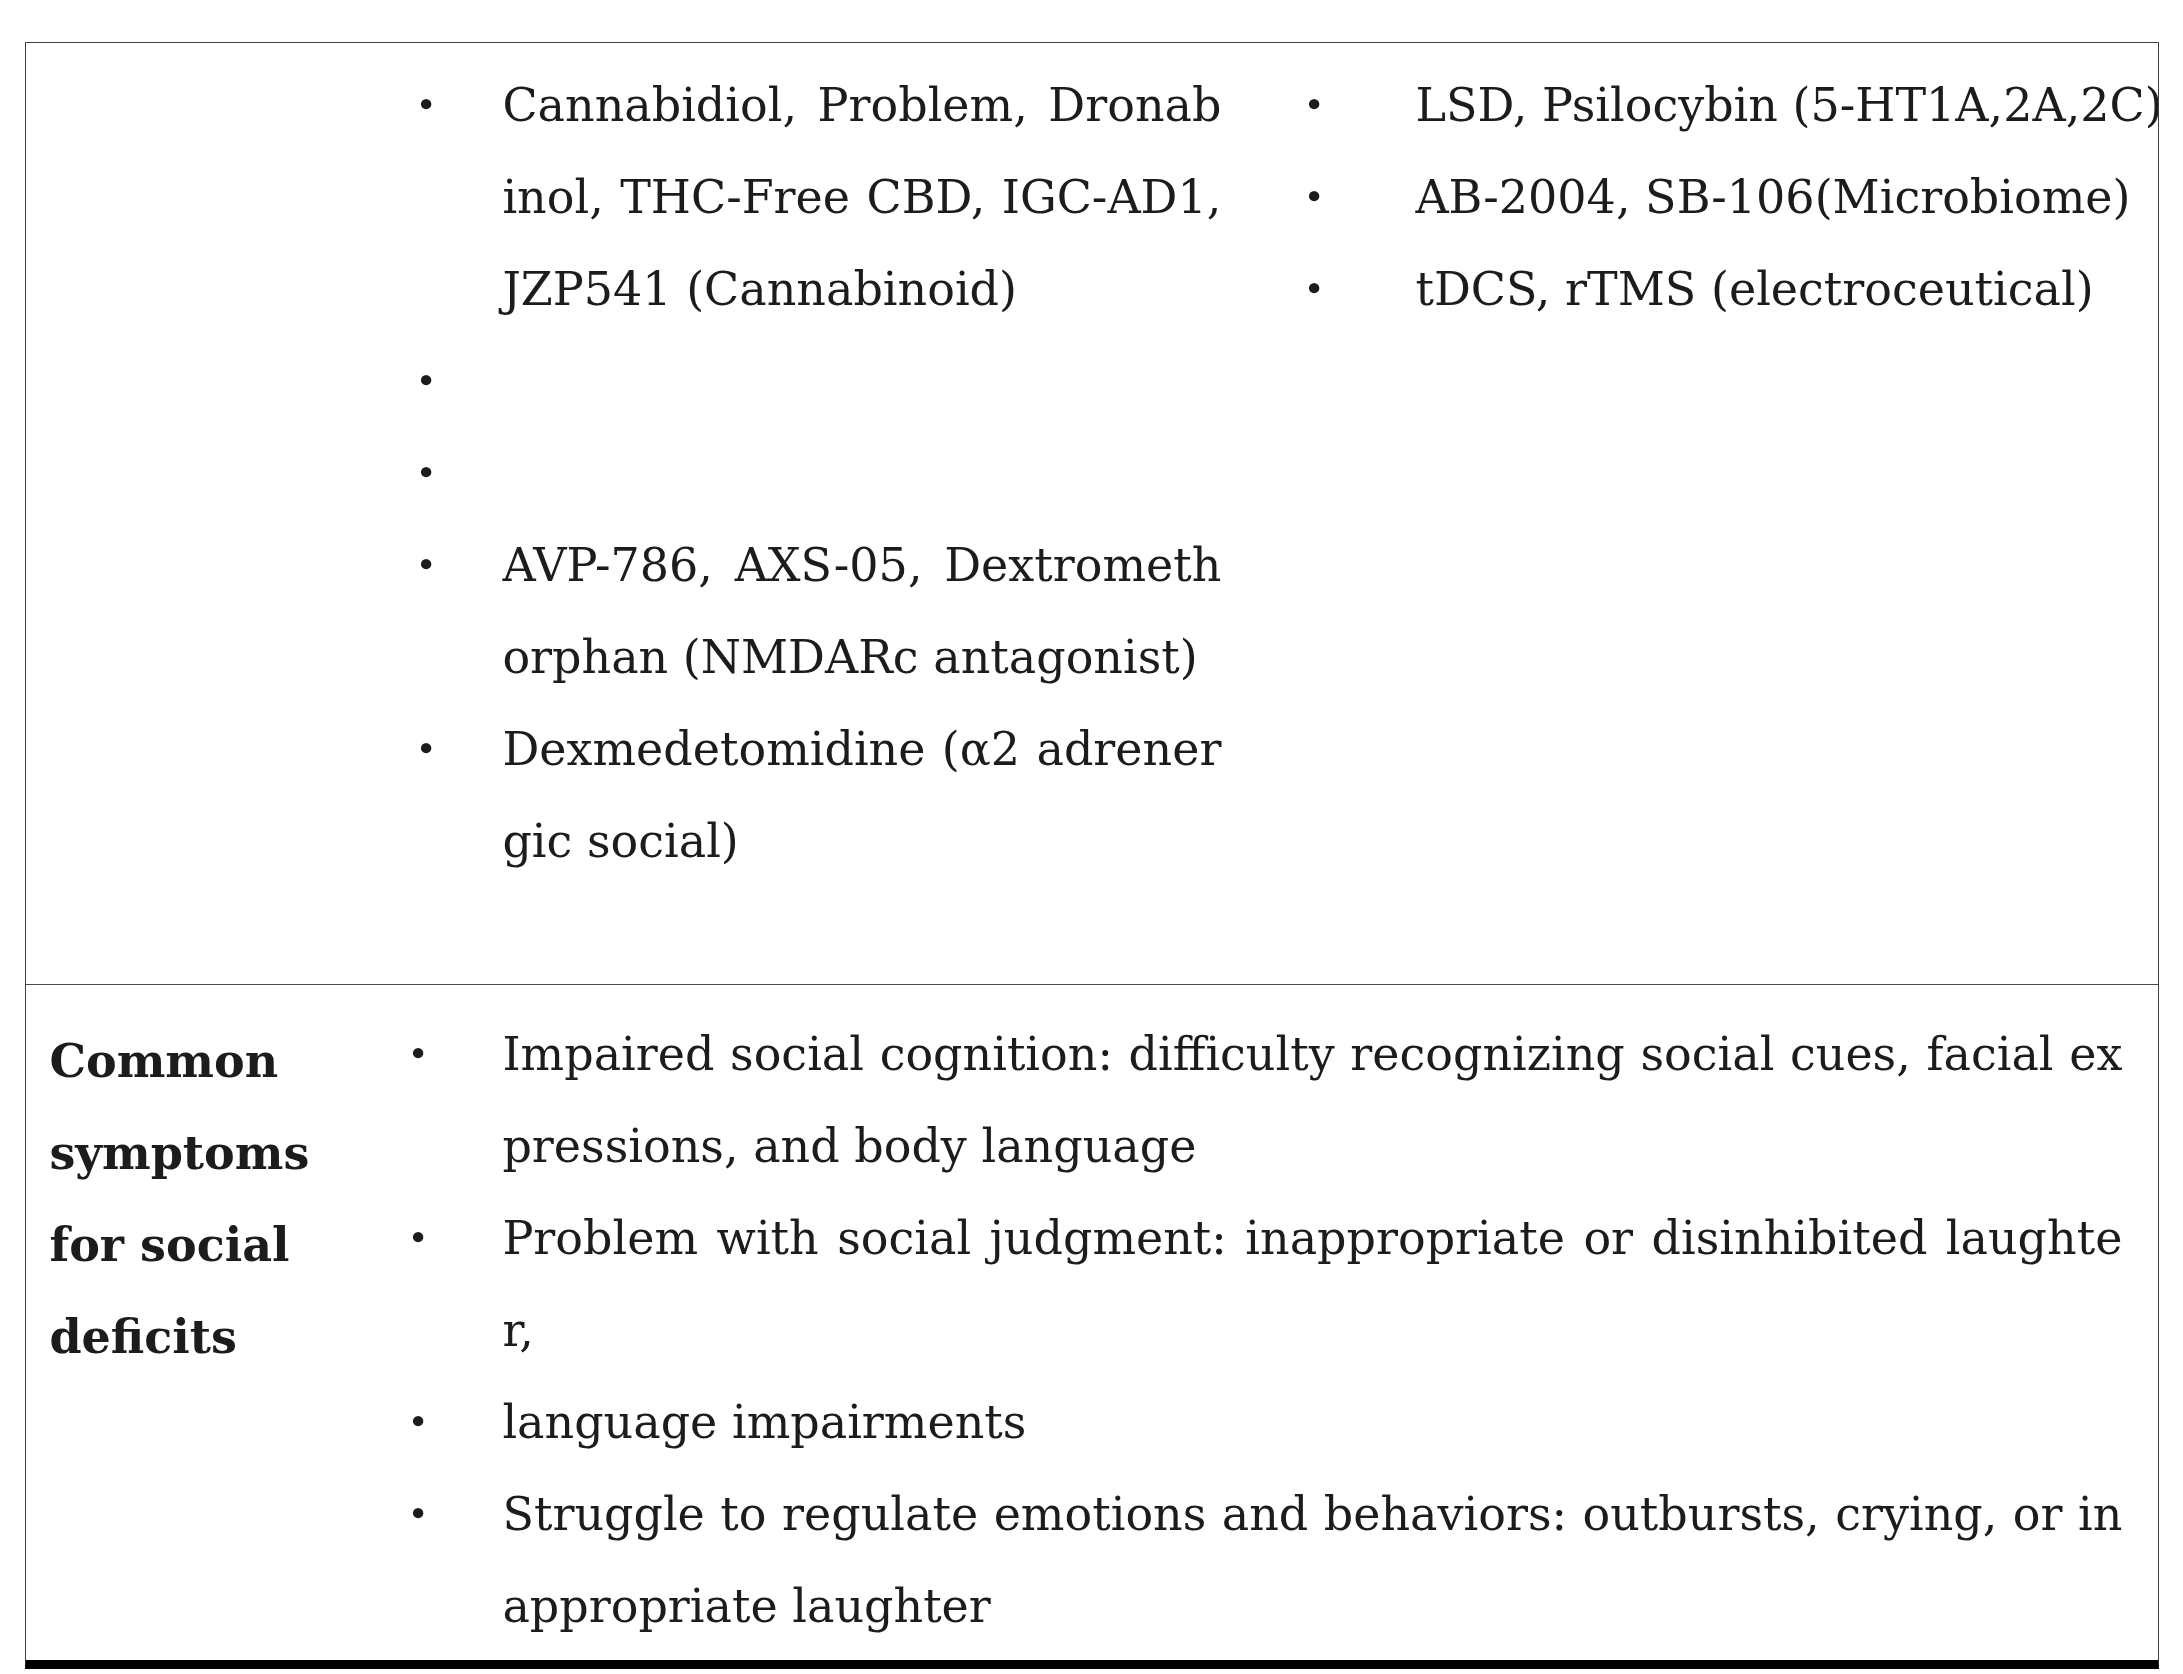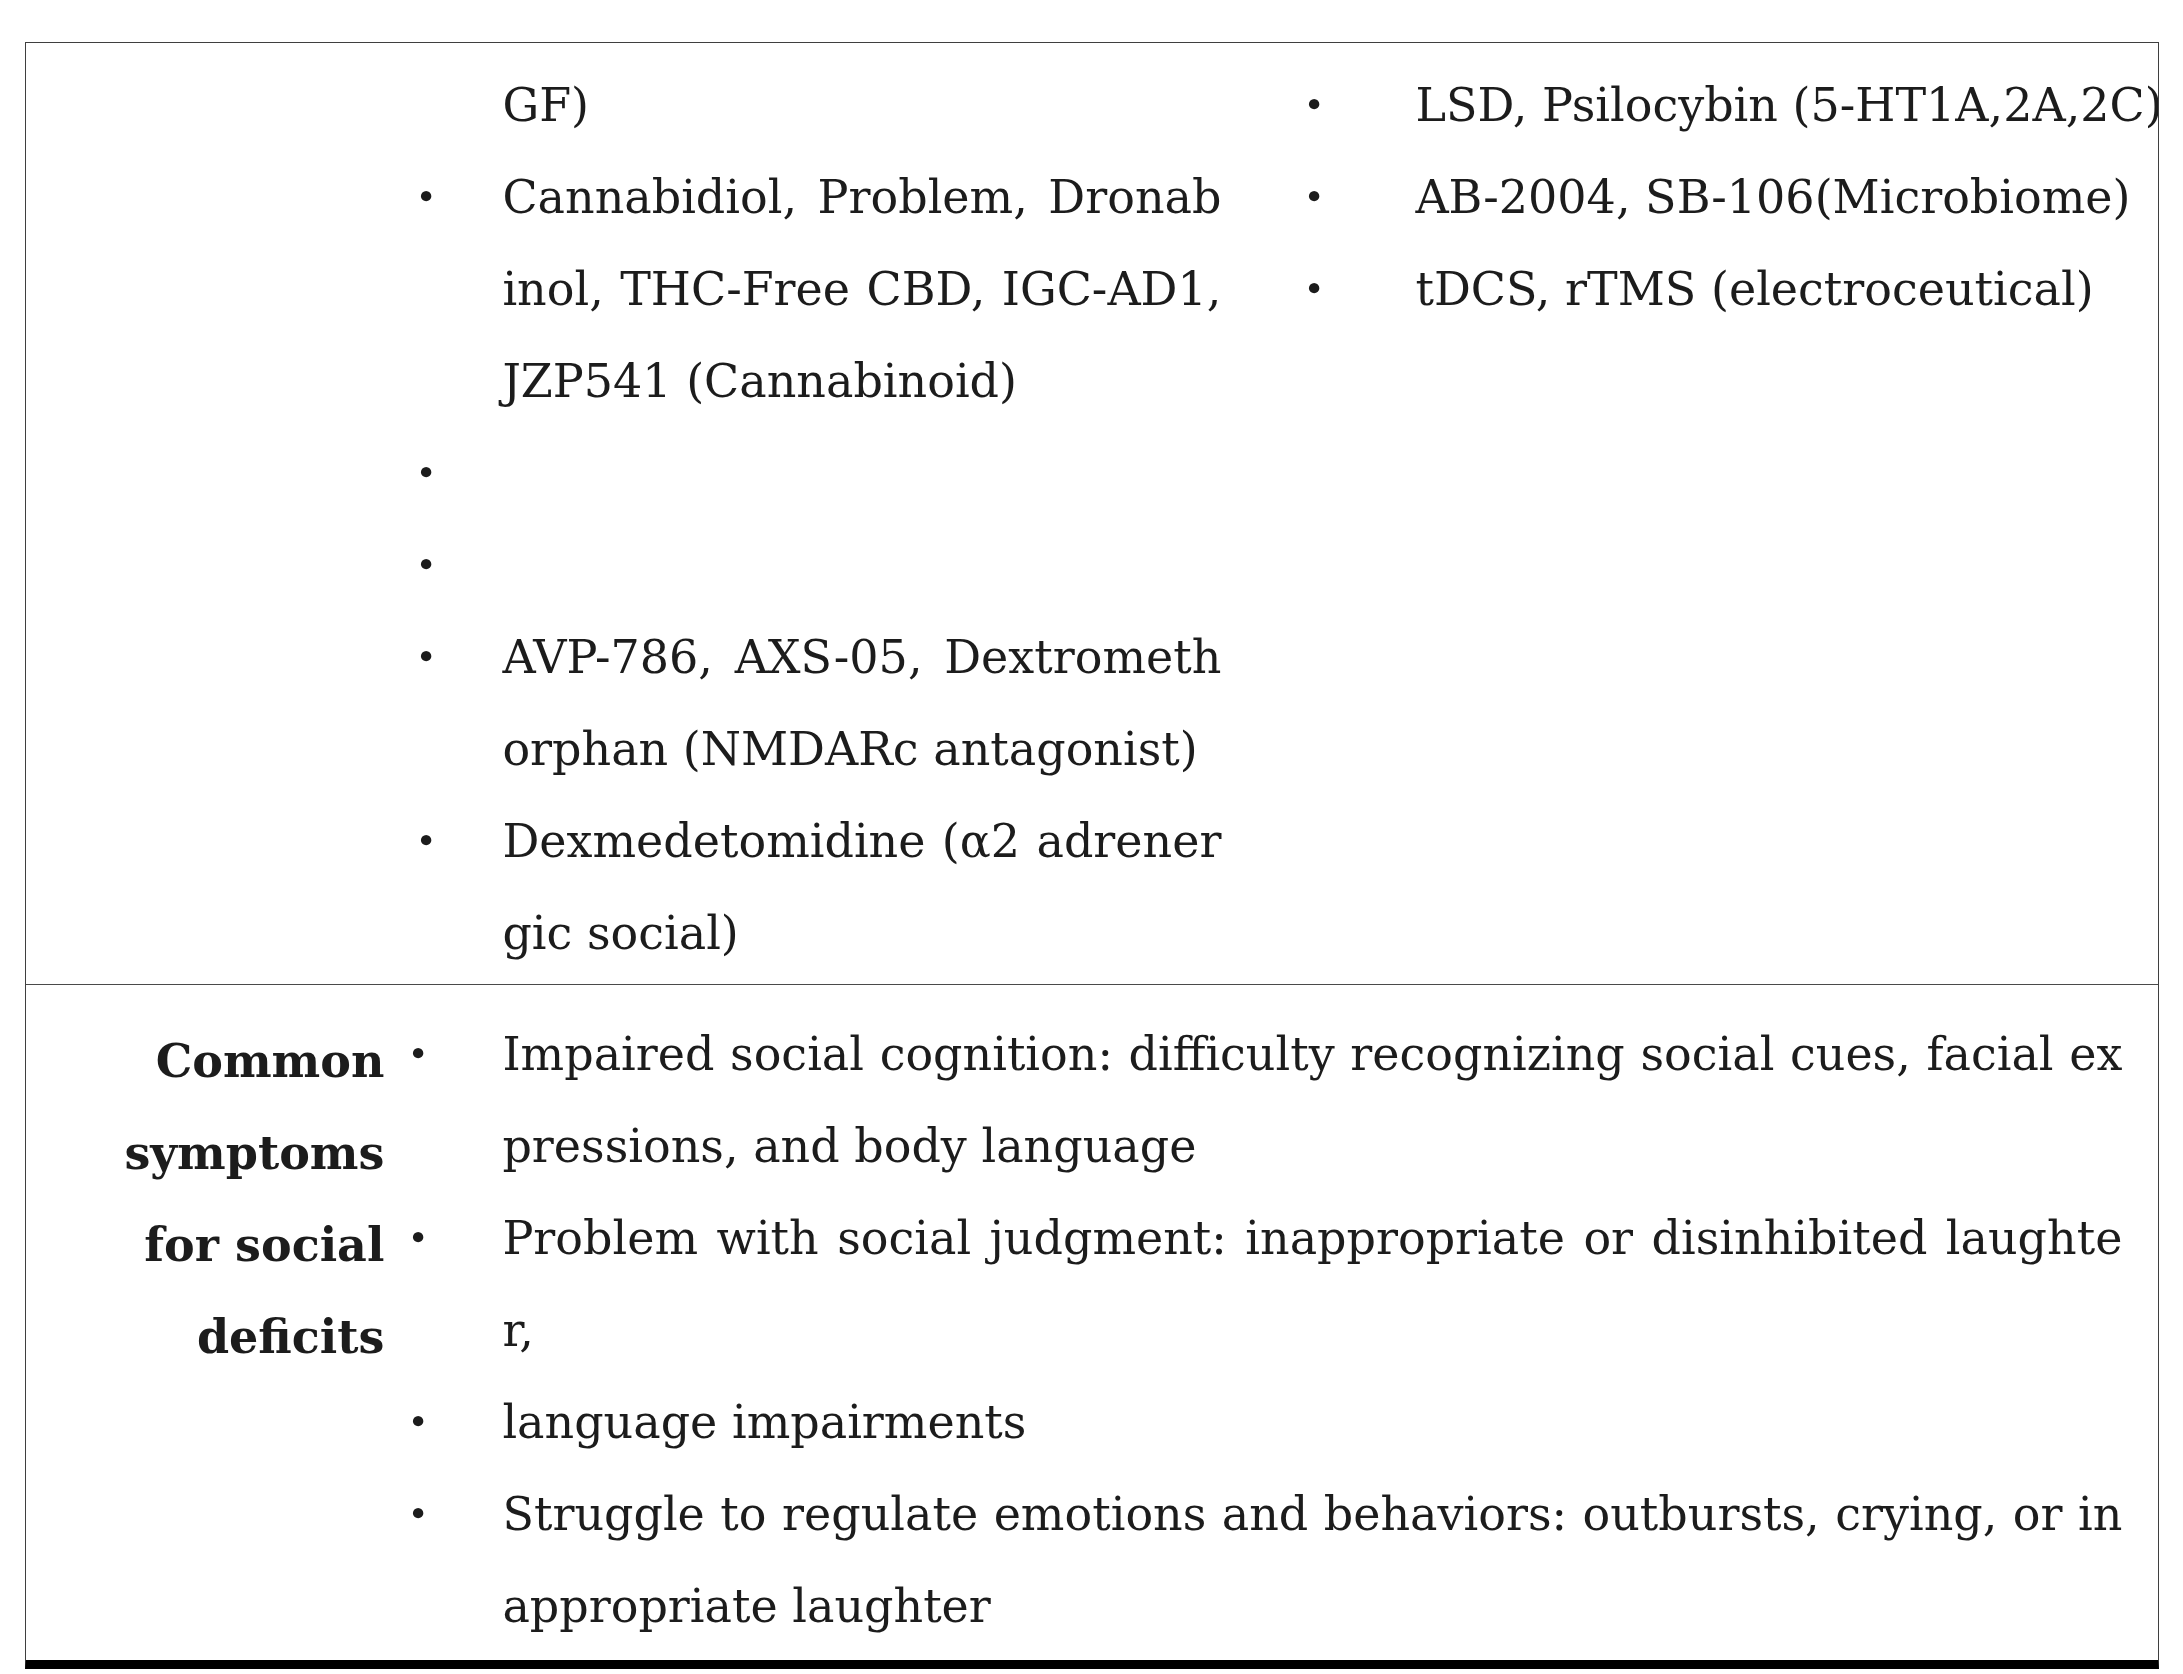--- a/index.html
+++ b/index.html
@@ -58,21 +58,21 @@
     height: 676px;
     box-sizing: border-box;
     padding-top: 23px;
     overflow: hidden;
   }
   .header-cell {
     width: 381px;
     flex: none;
     box-sizing: border-box;
     padding: 7px 23px 0 23px;
-    text-align: right;
+    text-align: left;
     font-weight: bold;
   }
   .symptoms-cell {
     flex: 1;
     box-sizing: border-box;
     padding-right: 29px;
     overflow: hidden;
   }
   ul.bullet-list {
     list-style: none;
@@ -110,21 +110,20 @@
 </style>
 </head>
 <body>
 
 <div class="table">
 
   <div class="row-treatments">
     <div class="col-a"></div>
 
     <div class="col-b">
-      <div class="cont-line">GF)</div>
       <ul class="bullet-list">
 
           <li>
             <span class="bullet">•</span>
             <span class="item-text">Cannabidiol, Problem, Dronabinol, THC-Free CBD, IGC-AD1, JZP541 (Cannabinoid)</span>
           </li>
 
           <li>
             <span class="bullet">•</span>
           </li>

